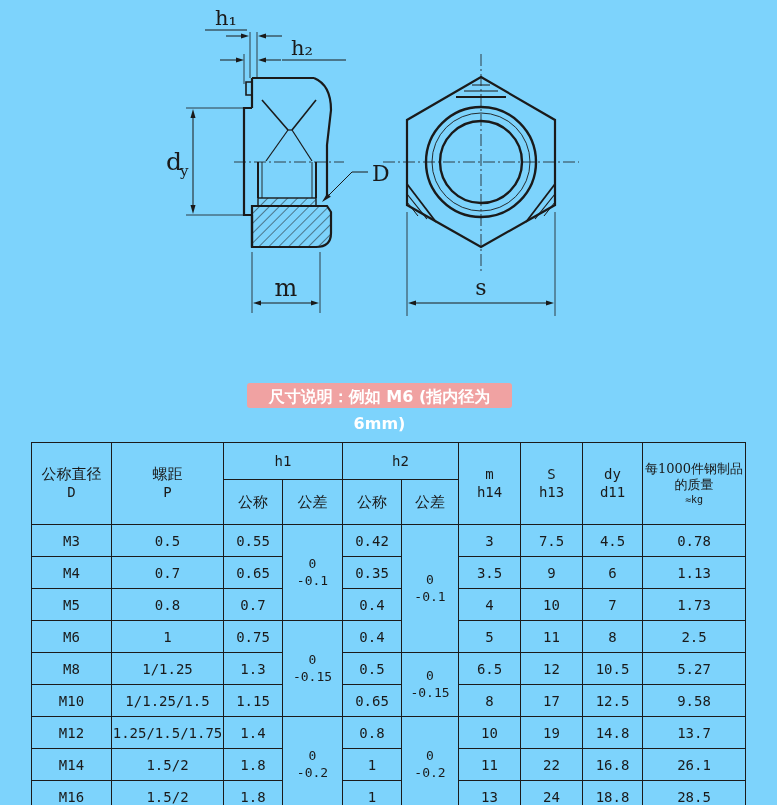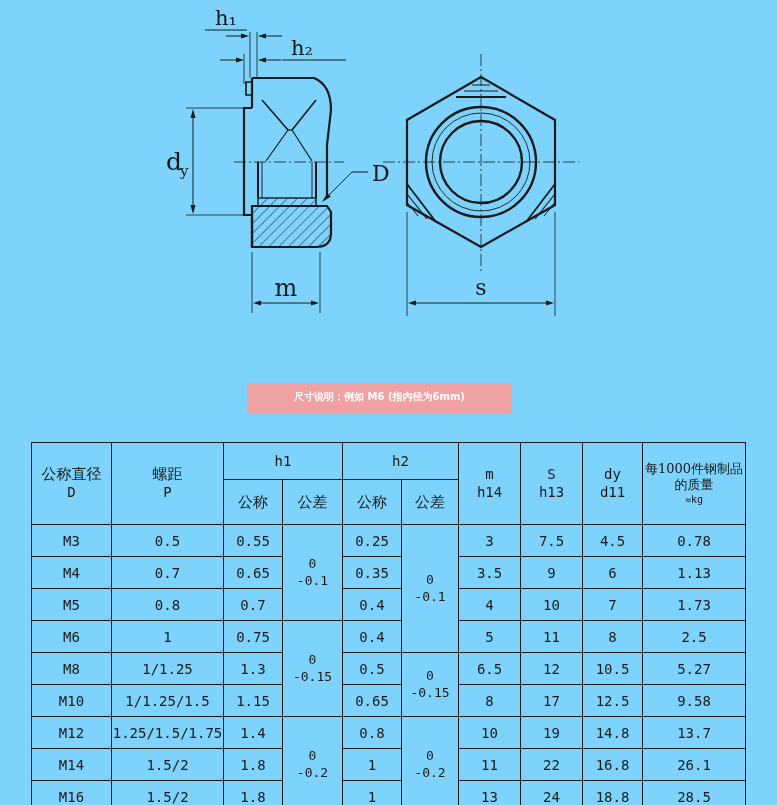--- a/index.html
+++ b/index.html
@@ -1,21 +1,21 @@
 <!DOCTYPE html>
 <html><head>
 <meta charset="utf-8">
 <style>
   html,body{margin:0;padding:0;background:#ffffff;}
   .page{position:relative;width:777px;height:805px;background:#7dd3fc;overflow:hidden;
         font-family:"DejaVu Sans",sans-serif;color:#1a1a1a;}
   .drawing{position:absolute;left:0;top:0;}
   .dim-label{font-family:"DejaVu Serif",serif;fill:#1a1a1a;}
-  .banner{position:absolute;left:247px;top:383px;width:265px;height:31px;line-height:27px;
-          border-radius:3px;text-align:center;font-size:10px;font-weight:bold;}
+  .banner{position:absolute;left:247px;top:383px;width:265px;height:25px;line-height:27px;
+          border-radius:3px;text-align:center;font-size:16px;font-weight:bold;}
   .spec-table{position:absolute;left:31px;top:442px;border-collapse:collapse;table-layout:fixed;width:714px;}
   .spec-table td,.spec-table th{border:1px solid #1b1b1b;text-align:center;vertical-align:middle;
           padding:0;font-weight:normal;overflow:hidden;}
   .hr1 th{height:36px;}
   .hr2 th{height:44px;}
   .spec-table tr.data td{height:31px;}
   .cjk{font-size:15px;font-family:"DejaVu Serif",serif;}
   .num{font-family:"DejaVu Sans Mono",monospace;font-size:14px;}
   .hdr2line div{line-height:1.25;}
   .wcell{font-size:13px;line-height:1.25;font-family:"DejaVu Serif",serif;}
@@ -193,21 +193,21 @@
     </tr>
 
     <tr class="data">
       <td class="num">M3</td>
       <td class="num">0.5</td>
       <td class="num">0.55</td>
       <td class="tol" rowspan="3">
         <span>0</span>
         <span>-0.1</span>
       </td>
-      <td class="num">0.25</td>
+      <td class="num">0.42</td>
       <td class="tol" rowspan="4">
         <span>0</span>
         <span>-0.1</span>
       </td>
       <td class="num">3</td>
       <td class="num">7.5</td>
       <td class="num">4.5</td>
       <td class="num">0.78</td>
     </tr>
     <tr class="data">

